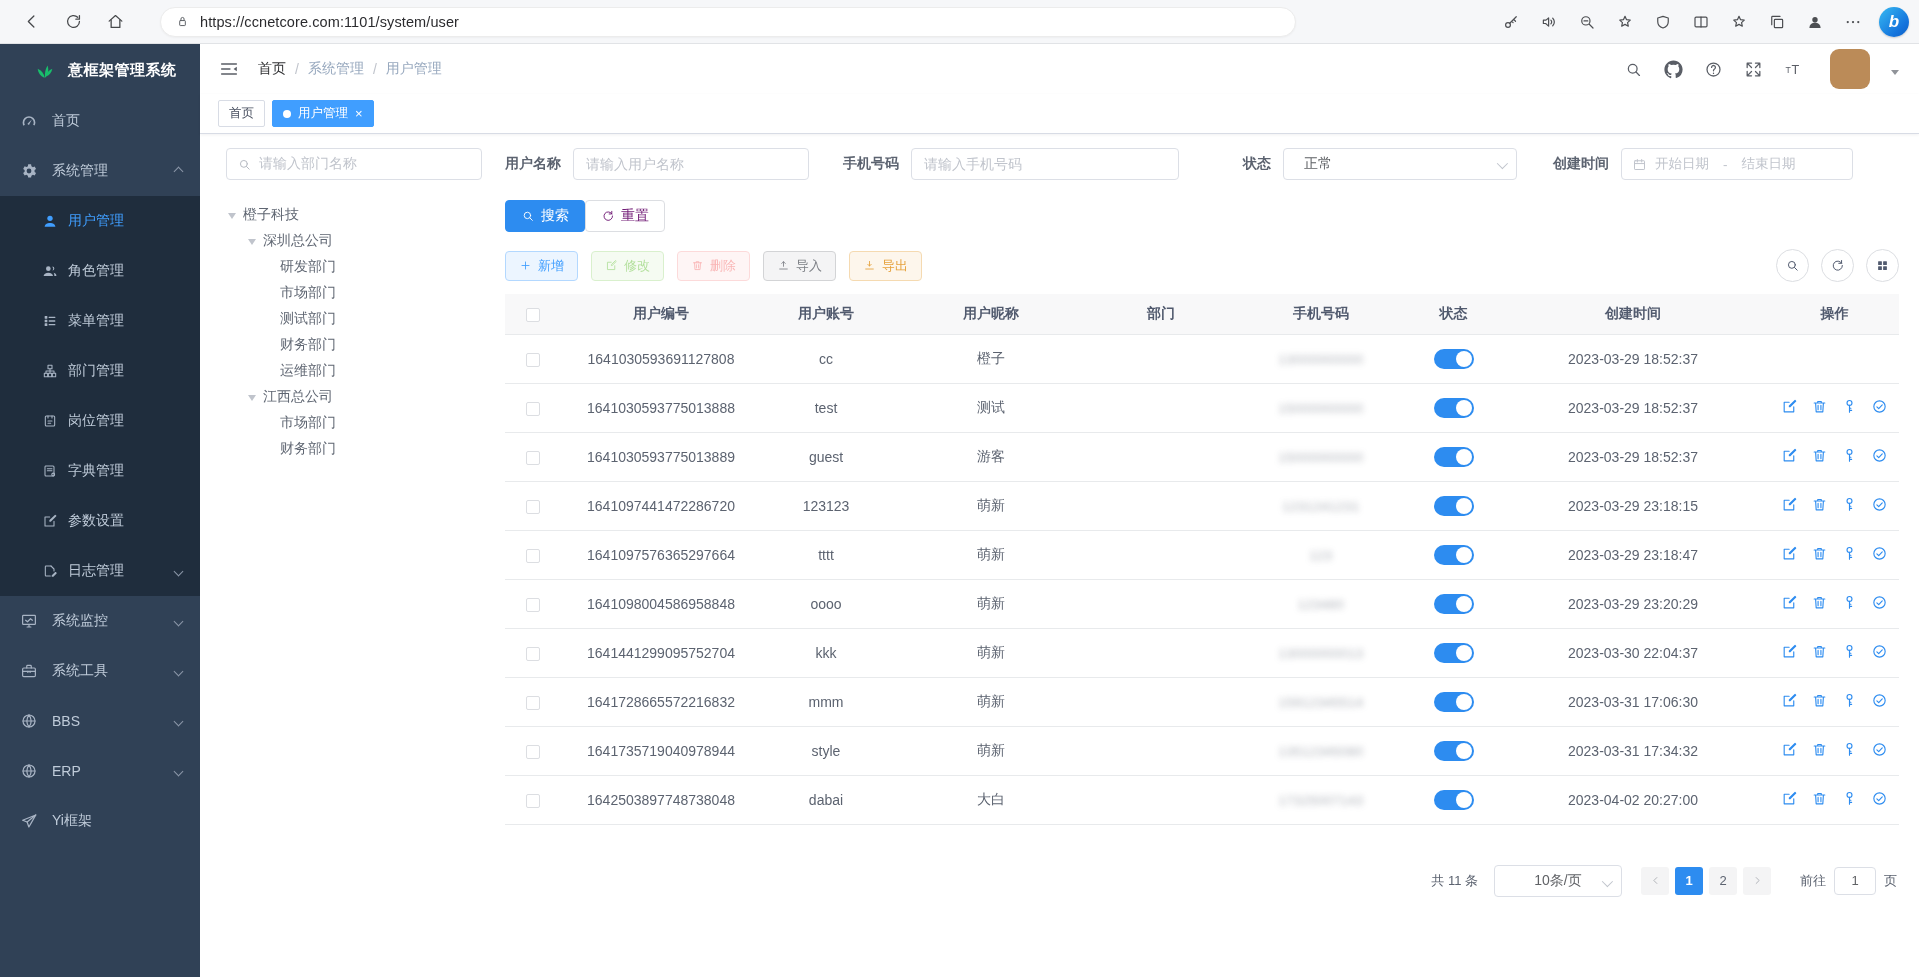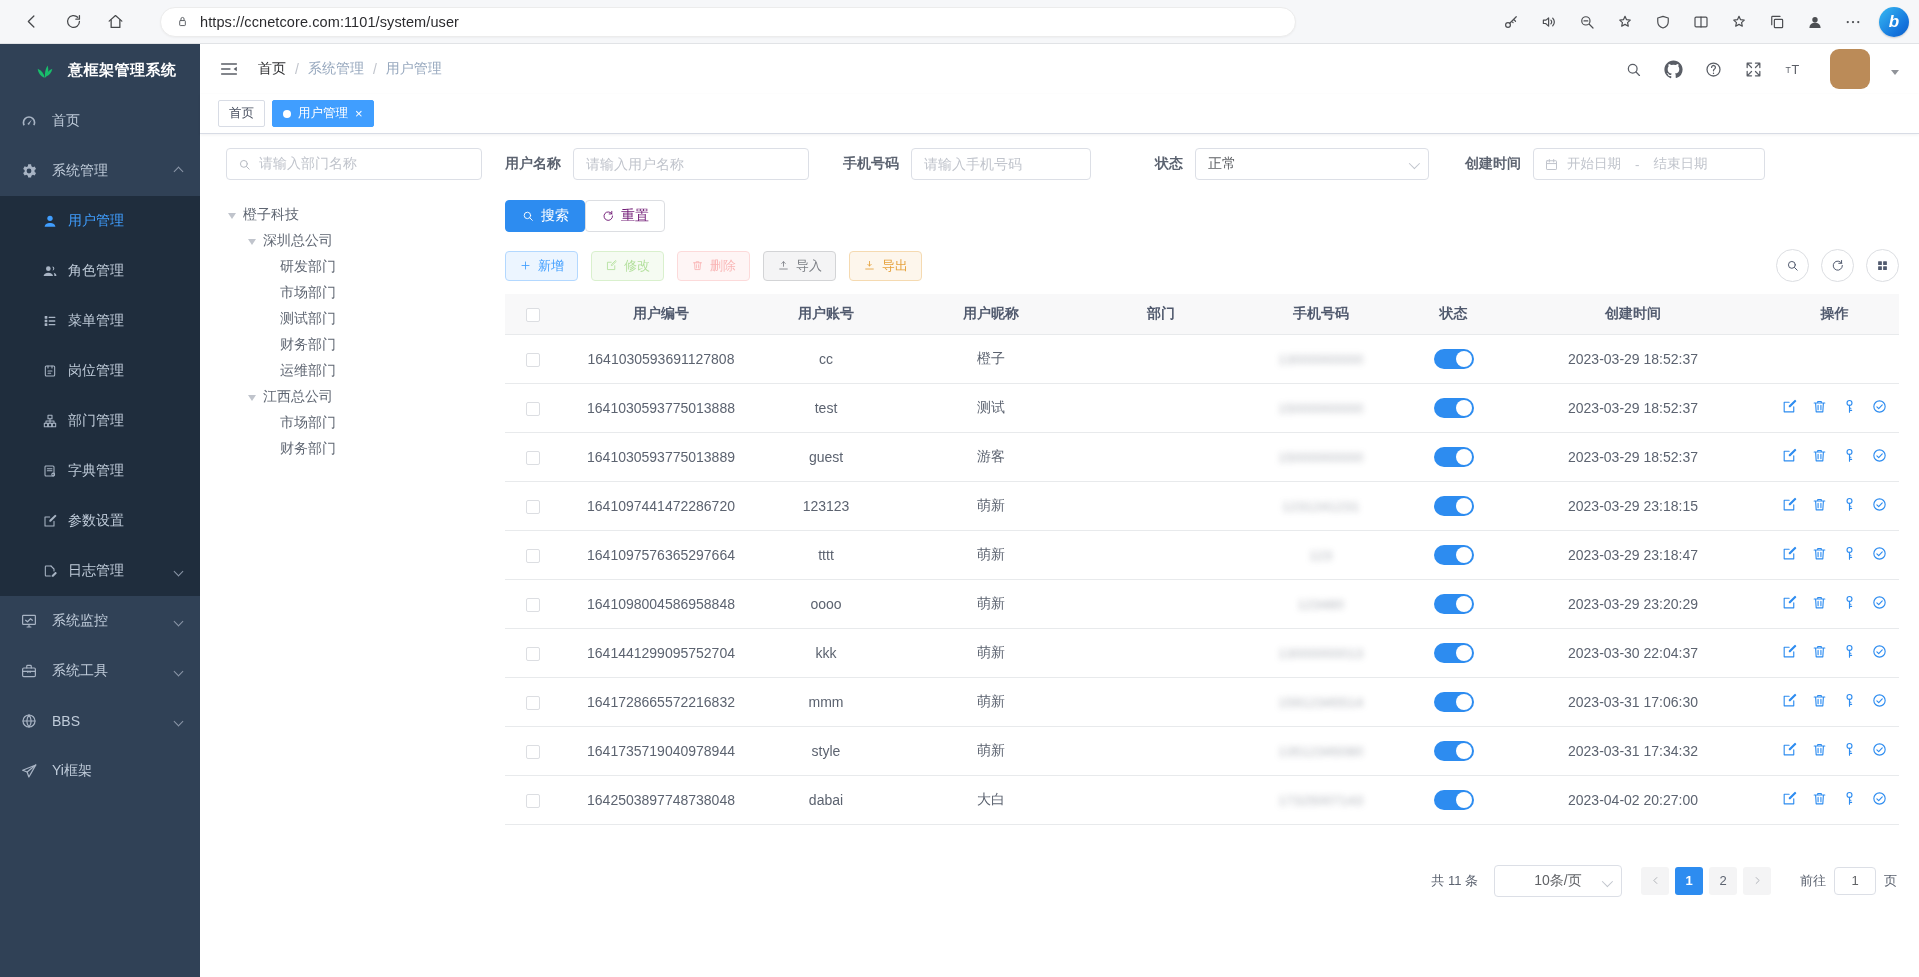--- a/index.html
+++ b/index.html
@@ -76,23 +76,23 @@
   .tree{margin-top:22px;font-size:14px;color:#5f6672}
   .tree-row{height:26px;display:flex;align-items:center;cursor:pointer}
   .tcaret{width:0;height:0;border:4.5px solid transparent;border-top:6px solid #c0c4cc;margin:5px 7px 0 0}
   .tspacer{width:12px;flex-shrink:0}
 
   .right-col{flex:1;min-width:0;display:flex;flex-direction:column}
   .filter-row{display:flex;align-items:center;flex-shrink:0}
   .flabel{font-size:14px;font-weight:700;color:#5c6370;margin-right:12px;white-space:nowrap}
   .f-input{height:32px;border:1px solid #dcdfe6;border-radius:4px;padding:0 12px;font-size:14px;color:#606266;outline:none;font-family:inherit}
   .f-input::placeholder{color:#c0c4cc}
-  .w236{width:236px}.w226{width:180px}
+  .w236{width:236px}.w226{width:268px}
   .ml34{margin-left:34px}.ml64{margin-left:64px}.ml36{margin-left:36px}
-  .f-select{width:234px;height:32px;border:1px solid #dcdfe6;border-radius:4px;display:flex;align-items:center;padding:0 12px;cursor:pointer;position:relative;background:#fff}
+  .f-select{width:234px;height:32px;border:1px solid #dcdfe6;border-radius:4px;display:flex;align-items:center;padding:0 20px;cursor:pointer;position:relative;background:#fff}
   .sel-text{font-size:14px;color:#606266}
   .sel-caret{position:absolute;right:11px;top:12px;width:8px;height:8px;border-right:1.4px solid #c0c4cc;border-bottom:1.4px solid #c0c4cc;transform:rotate(45deg) translateY(-2px)}
   .f-date{width:232px;height:32px;border:1px solid #dcdfe6;border-radius:4px;display:flex;align-items:center;padding:0 10px;cursor:pointer;background:#fff}
   .f-date .ic{width:15px;height:15px;color:#c0c4cc;margin-right:8px}
   .f-date .ph{font-size:13.5px;color:#c0c4cc}
   .f-date .dash{font-size:13.5px;color:#c0c4cc;margin:0 14px}
 
   .btn-row{margin-top:20px;display:flex;align-items:center;flex-shrink:0}
   .btn{height:32px;border-radius:4px;font-size:14px;display:inline-flex;align-items:center;gap:6px;padding:0 15px;cursor:pointer;border:1px solid transparent;font-family:inherit}
   .btn .ic{width:14px;height:14px}
@@ -361,40 +361,40 @@
                     <rect x="10" y="16.5" width="10" height="2" rx=".5"></rect>
                   </g>
                 </svg>
               </span>
               <span>菜单管理</span>
             </div>
             <div class="menu-item sub">
               <span class="mi-icon ic">
                 <svg class="svg" viewBox="0 0 24 24">
                   <g class="s">
-                    <rect x="5" y="4.5" width="14" height="15" rx="1.5"></rect>
-                    <path d="M9 4.5v3M15 4.5v3M9 12h6M9 15.5h4"></path>
-                  </g>
-                </svg>
-              </span>
-              <span>岗位管理</span>
-            </div>
-            <div class="menu-item sub">
-              <span class="mi-icon ic">
-                <svg class="svg" viewBox="0 0 24 24">
-                  <g class="s">
                     <rect x="9" y="3.5" width="6" height="5"></rect>
                     <rect x="3.5" y="15.5" width="5" height="5"></rect>
                     <rect x="9.5" y="15.5" width="5" height="5"></rect>
                     <rect x="15.5" y="15.5" width="5" height="5"></rect>
                     <path d="M12 8.5V12M6 15.5V12h12v3.5M12 12v3.5"></path>
                   </g>
                 </svg>
               </span>
               <span>部门管理</span>
+            </div>
+            <div class="menu-item sub">
+              <span class="mi-icon ic">
+                <svg class="svg" viewBox="0 0 24 24">
+                  <g class="s">
+                    <rect x="5" y="4.5" width="14" height="15" rx="1.5"></rect>
+                    <path d="M9 4.5v3M15 4.5v3M9 12h6M9 15.5h4"></path>
+                  </g>
+                </svg>
+              </span>
+              <span>岗位管理</span>
             </div>
             <div class="menu-item sub">
               <span class="mi-icon ic">
                 <svg class="svg" viewBox="0 0 24 24">
                   <g class="s">
                     <path d="M5.5 4.5h11A1.5 1.5 0 0 1 18 6v12.5a1 1 0 0 1-1 1H6a1.5 1.5 0 0 1-1.5-1.5V6a1.5 1.5 0 0 1 1-1.4z"></path>
                     <path d="M8 8.5h7M8 11.5h7"></path>
                     <circle cx="16.8" cy="17.3" r="2.1"></circle>
                   </g>
                 </svg>
@@ -453,20 +453,32 @@
           <div class="menu-item">
             <span class="mi-icon ic">
               <svg class="svg" viewBox="0 0 24 24">
                 <g class="s">
                   <circle cx="12" cy="12" r="8"></circle>
                   <path d="M4 12h16M12 4a12.5 12.5 0 0 1 0 16M12 4a12.5 12.5 0 0 0 0 16"></path>
                 </g>
               </svg>
             </span>
             <span>BBS</span>
+            <span class="chevron down"></span>
+          </div>
+          <div class="menu-item">
+            <span class="mi-icon ic">
+              <svg class="svg" viewBox="0 0 24 24">
+                <g class="s">
+                  <circle cx="12" cy="12" r="8"></circle>
+                  <path d="M4 12h16M12 4a12.5 12.5 0 0 1 0 16M12 4a12.5 12.5 0 0 0 0 16"></path>
+                </g>
+              </svg>
+            </span>
+            <span>ERP</span>
             <span class="chevron down"></span>
           </div>
           <div class="menu-item">
             <span class="mi-icon ic">
               <svg class="svg" viewBox="0 0 24 24">
                 <g class="s">
                   <path d="M21 4L3.5 11l6 2.3L11.8 20l3-5.2L21 4z"></path>
                   <path d="M9.5 13.3L21 4"></path>
                 </g>
               </svg>

